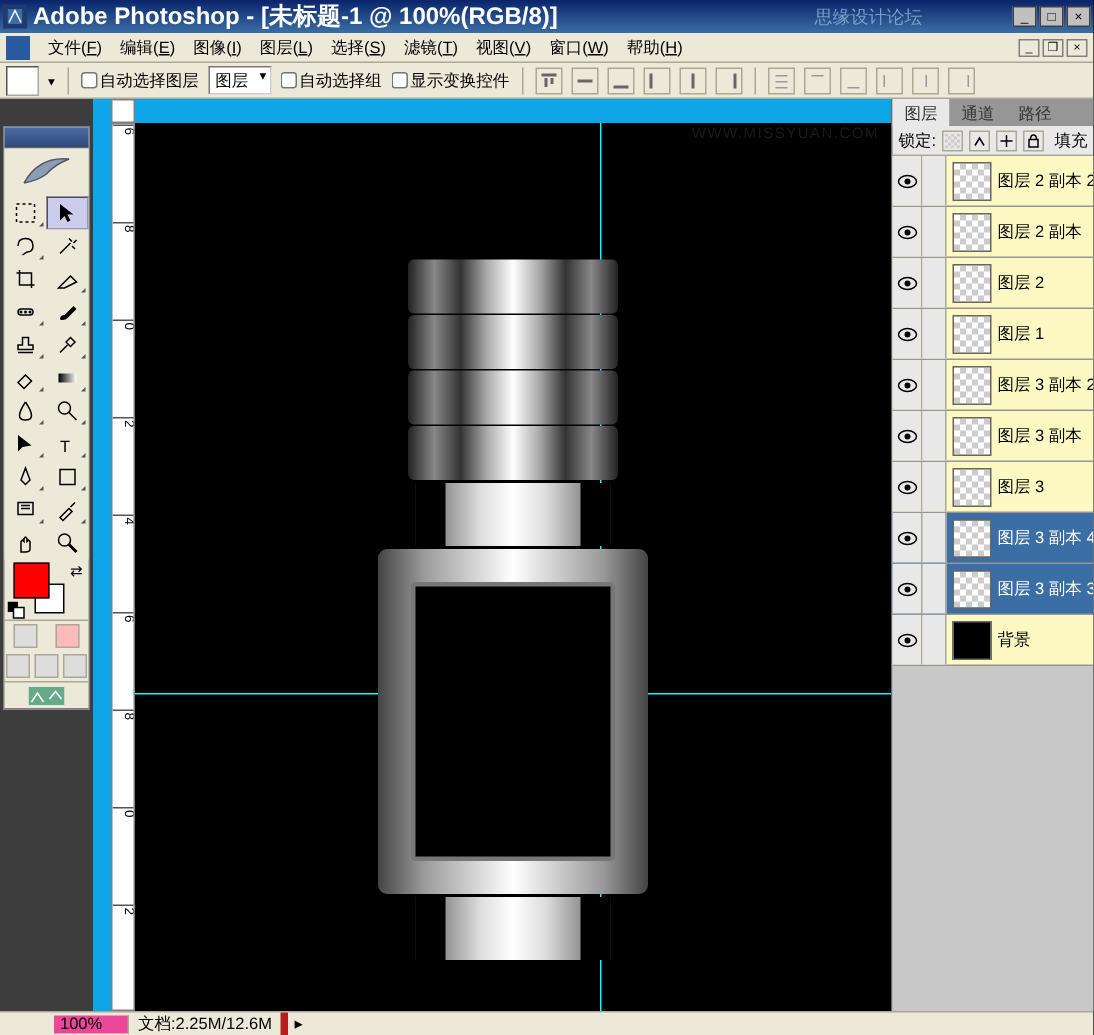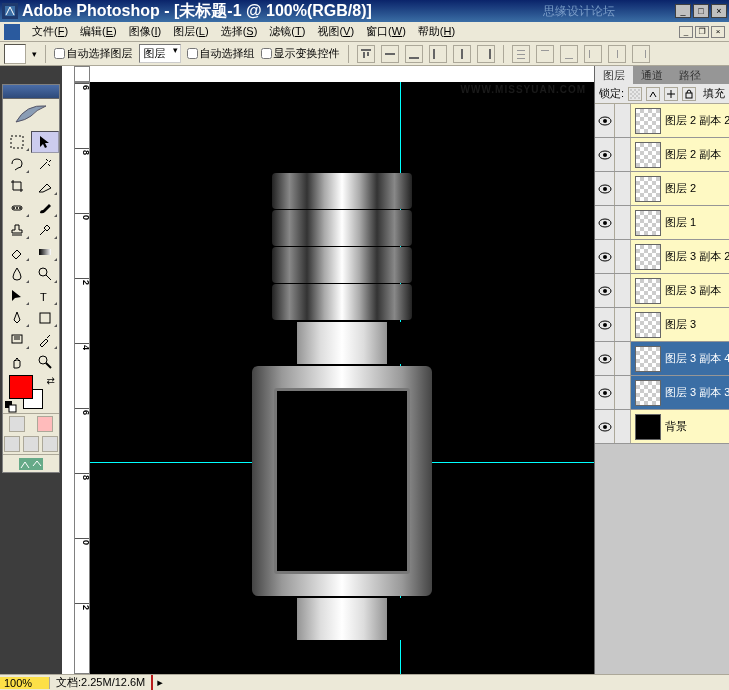--- a/index.html
+++ b/index.html
@@ -53,21 +53,21 @@
 .toolbox .swap { position: absolute; right: 4px; top: 2px; font-size: 10px; cursor: pointer; }
 .toolbox .def { position: absolute; left: 2px; bottom: 0; width: 12px; height: 12px; cursor: pointer; }
 .toolbox .modes { display: flex; justify-content: space-around; padding: 2px 0; border-top: 1px solid #aca899; }
 .toolbox .mode { width: 16px; height: 16px; border: 1px solid #aca899; cursor: pointer; }
 .toolbox .screens { display: flex; justify-content: space-around; padding: 2px 0; }
 .toolbox .screen { width: 16px; height: 16px; border: 1px solid #aca899; cursor: pointer; background: #ddd; }
 .toolbox .launcher { height: 18px; display: flex; align-items: center; justify-content: center; border-top: 1px solid #aca899; cursor: pointer; }
 .toolbox .corner { position: absolute; right: 1px; bottom: 1px; width: 0; height: 0; border-left: 3px solid transparent; border-bottom: 3px solid #555; }
 
 
-.canvas-area { flex: 1; position: relative; background: #ffffff; font-weight: bold; }
+.canvas-area { flex: 1; position: relative; background: #0ea5e9; }
 .ruler-v { background: white; width: 16px; position: absolute; left: 12px; top: 16px; bottom: 0; border: 1px solid #808080; overflow: hidden; }
 .ruler-v .tick { position: absolute; left: 0; width: 16px; border-top: 1px solid #555; font-size: 9px; writing-mode: vertical-rl; padding-top: 1px; }
 .canvas { position: absolute; left: 28px; top: 16px; right: 0; bottom: 0; background: black; overflow: hidden; }
 .guide-v { position: absolute; top: 0; bottom: 0; width: 1px; background: #00ffff; }
 .guide-h { position: absolute; left: 0; right: 0; height: 1px; background: #00ffff; }
 .art { position: absolute; left: 50%; top: 90px; transform: translateX(-50%); width: 200px; height: 430px; }
 .band { height: 36px; margin: 1px 30px; border-radius: 4px; background: linear-gradient(90deg,#222,#888,#333,#aaa,#fff,#aaa,#333,#888,#222); }
 .lug { height: 42px; margin: 2px 35px; background: linear-gradient(90deg,#333,#999,#ddd,#fff,#ddd,#999,#333); display: flex; justify-content: space-between; }
 .lug .notch { width: 20px; height: 100%; background: black; }
 .case { height: 230px; margin: 0 10px; border-radius: 6px; background: linear-gradient(90deg,#444,#999,#ccc,#fff,#ccc,#999,#444); padding: 22px; }
@@ -90,22 +90,22 @@
 .layer.selected { background: #3b6ea5; color: white; }
 .layer .vis { width: 20px; height: 100%; border-right: 1px solid #aca899; display: flex; align-items: center; justify-content: center; cursor: pointer; background: #e8e8e8; }
 .layer.selected .vis { background: #e8e8e8; color: black; }
 .layer .link { width: 16px; height: 100%; border-right: 1px solid #aca899; background: #e8e8e8; }
 .layer .thumb { width: 26px; height: 26px; margin: 0 4px; border: 1px solid #666; background: repeating-conic-gradient(#ccc 0 25%, #fff 0 50%) 0 0/8px 8px; position: relative; }
 .layer .thumb.solid { background: black; }
 .layer .name { flex: 1; font-size: 11px; overflow: hidden; white-space: nowrap; }
 
 
 .statusbar { position: absolute; bottom: 0; left: 0; right: 0; height: 16px; background: #ece9d8; border-top: 1px solid #aca899; display: flex; align-items: center; font-size: 10px; }
-.statusbar .zoom { width: 50px; border-right: 1px solid #aca899; padding: 0 4px; background: #fde047; }
-.statusbar .doc { padding: 0 6px; border-right: 2px solid #b91c1c; }
+.statusbar .zoom { width: 50px; border-right: 1px solid #aca899; padding: 0 4px; background: #ec4899; margin-left: 36px; }
+.statusbar .doc { padding: 0 6px; border-right: 5px solid #b91c1c; }
 .statusbar .arrow { padding: 0 4px; cursor: pointer; }
 
 .watermark-canvas { position: absolute; top: 2px; right: 8px; color: #1a1a1a; font-size: 10px; letter-spacing: 1px; z-index: 5; }
 </style>
 </head>
 <body>
 
 <div class="titlebar">
   <span class="icon">
     <svg width="10" height="10">

